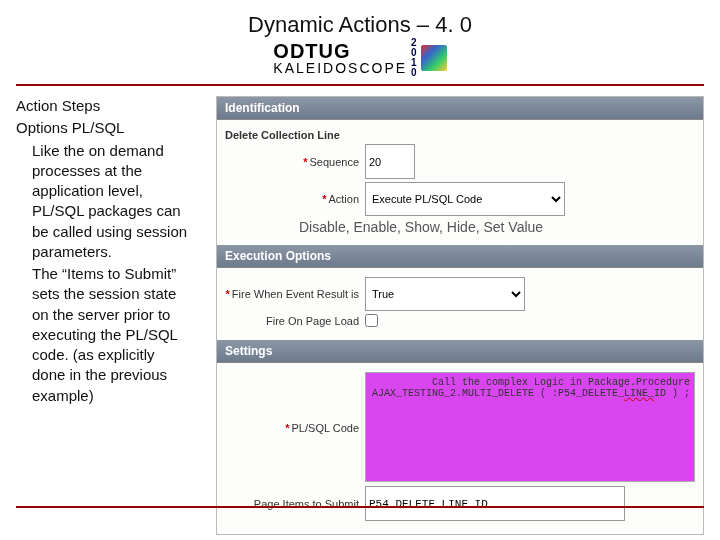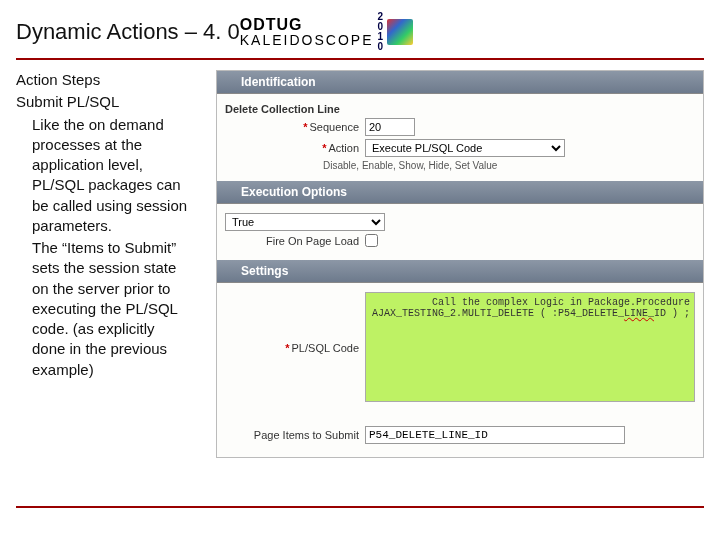--- a/index.html
+++ b/index.html
@@ -6,38 +6,40 @@
   body {
     font-family: Arial, Helvetica, sans-serif;
     width: 720px;
     height: 540px;
     background: #fff;
     position: relative;
     font-size: 13px;
   }
   .header {
     display: flex;
+    justify-content: space-between;
     align-items: center;
     padding: 12px 16px 6px 16px;
+    flex-direction: column;
   }
   .title {
     font-size: 22px;
     font-weight: 400;
     color: #111;
   }
   .logo {
     display: flex;
     align-items: center;
     gap: 4px;
   }
   .logo-text {
     text-align: left;
     line-height: 1;
   }
-  .logo-main { font-size: 16px; font-weight: bold; color: #000; letter-spacing: 1px; }
+  .logo-main { font-size: 20px; font-weight: bold; color: #000; letter-spacing: 1px; }
   .logo-sub { font-size: 14px; color: #000; letter-spacing: 2px; }
   .logo-year { font-size: 10px; line-height: 1; }
   .logo-year span { display: block; color:#004; font-weight:bold; }
   .logo-img {
     width: 26px; height: 26px; background: linear-gradient(135deg,#d33,#36c,#3c6,#fc3);
     border-radius: 2px;
   }
   .hr { height: 2px; background: #990000; margin: 0 16px; }
   .main {
     display: flex;
@@ -55,21 +57,21 @@
   .right {
     flex: 1;
     border: 1px solid #bbb;
     background: #fff;
     font-size: 11px;
   }
   .section-head {
     background: linear-gradient(#8c97a6, #6d7a8c);
     color: #fff;
     font-weight: bold;
-    padding: 4px 24px;
+    padding: 4px 8px;
     font-size: 12px;
     border-bottom: 1px solid #888;
   }
   .section-body {
     padding: 6px 8px 10px 8px;
     background: #fdfdfb;
   }
   .row {
     display: flex;
     align-items: center;
@@ -82,40 +84,40 @@
     color: #333;
     font-size: 11px;
   }
   .req { color: #c00; font-weight: bold; margin-right: 2px; }
   .val { color: #333; }
   input[type="text"] {
     font-size: 11px;
     padding: 1px 3px;
     border: 1px solid #999;
     background: #fff;
-    height: 18px;
+    height: 35px;
   }
   select {
     font-size: 11px;
     padding: 0 2px;
     border: 1px solid #999;
     background: #fff;
-    height: 18px;
+    height: 34px;
   }
   .hint {
-    font-size: 10px;
+    font-size: 14px;
     color: #555;
-    margin-left: 98px;
+    margin-left: 74px;
     margin-top: 1px;
   }
   .code-area {
     width: 330px;
     height: 110px;
     border: 1px solid #aaa;
-    background: #bef264;
+    background: #d946ef;
     font-family: "Courier New", monospace;
     font-size: 10px;
     padding: 4px;
     color: #333;
     text-align: right;
     white-space: pre;
     overflow: hidden;
   }
   .red-under { text-decoration: underline wavy #c00; }
   .footer-hr {
@@ -142,21 +144,21 @@
         <span>0</span>
       </div>
     <div class="logo-img"></div>
   </div>
 </div>
 <div class="hr"></div>
 
 <div class="main">
   <div class="left">
     <p>Action Steps</p>
-    <p>Submit PL/SQL</p>
+    <p>Options PL/SQL</p>
     <p class="indent">Like the on demand processes at the application level, PL/SQL packages can be called using session parameters.</p>
     <p class="indent">The “Items to Submit” sets the session state on the server prior to executing the PL/SQL code. (as explicitly done in the previous example)</p>
   </div>
 
   <div class="right">
 
     <div class="section-head">Identification</div>
     <div class="section-body">
       <div class="row">
         <div class="val"><b>Delete Collection Line</b></div>
@@ -170,38 +172,39 @@
         <select style="width:200px">
           <option>Execute PL/SQL Code</option>
         </select>
       </div>
       <div class="hint">Disable, Enable, Show, Hide, Set Value</div>
     </div>
 
     <div class="section-head">Execution Options</div>
     <div class="section-body">
       <div class="row">
+        <div class="lbl"><span class="req">*</span><span>Fire When Event Result is</span></div>
         <select style="width:160px">
           <option>True</option>
         </select>
       </div>
       <div class="row">
         <div class="lbl">Fire On Page Load</div>
         <input type="checkbox" style="">
       </div>
     </div>
 
     <div class="section-head">Settings</div>
     <div class="section-body">
       <div class="row" style="align-items:flex-start">
         <div class="lbl" style="padding-top:50px"><span class="req">*</span><span>PL/SQL Code</span></div>
         <div class="code-area"><span>Call the complex Logic in Package.Procedure</span>
 <span>AJAX_TESTING_2.MULTI_DELETE ( :P54_DELETE_</span><span class="red-under">LINE_</span><span>ID ) ;</span></div>
       </div>
-      <div class="row" style="margin-top:24px">
+      <div class="row" style="margin-top:4px">
         <div class="lbl">Page Items to Submit</div>
         <input type="text" style="width: 260px; font-family: Liberation Mono, monospace;" value="P54_DELETE_LINE_ID">
       </div>
     </div>
 
   </div>
 </div>
 
 <div class="footer-hr"></div>
 

